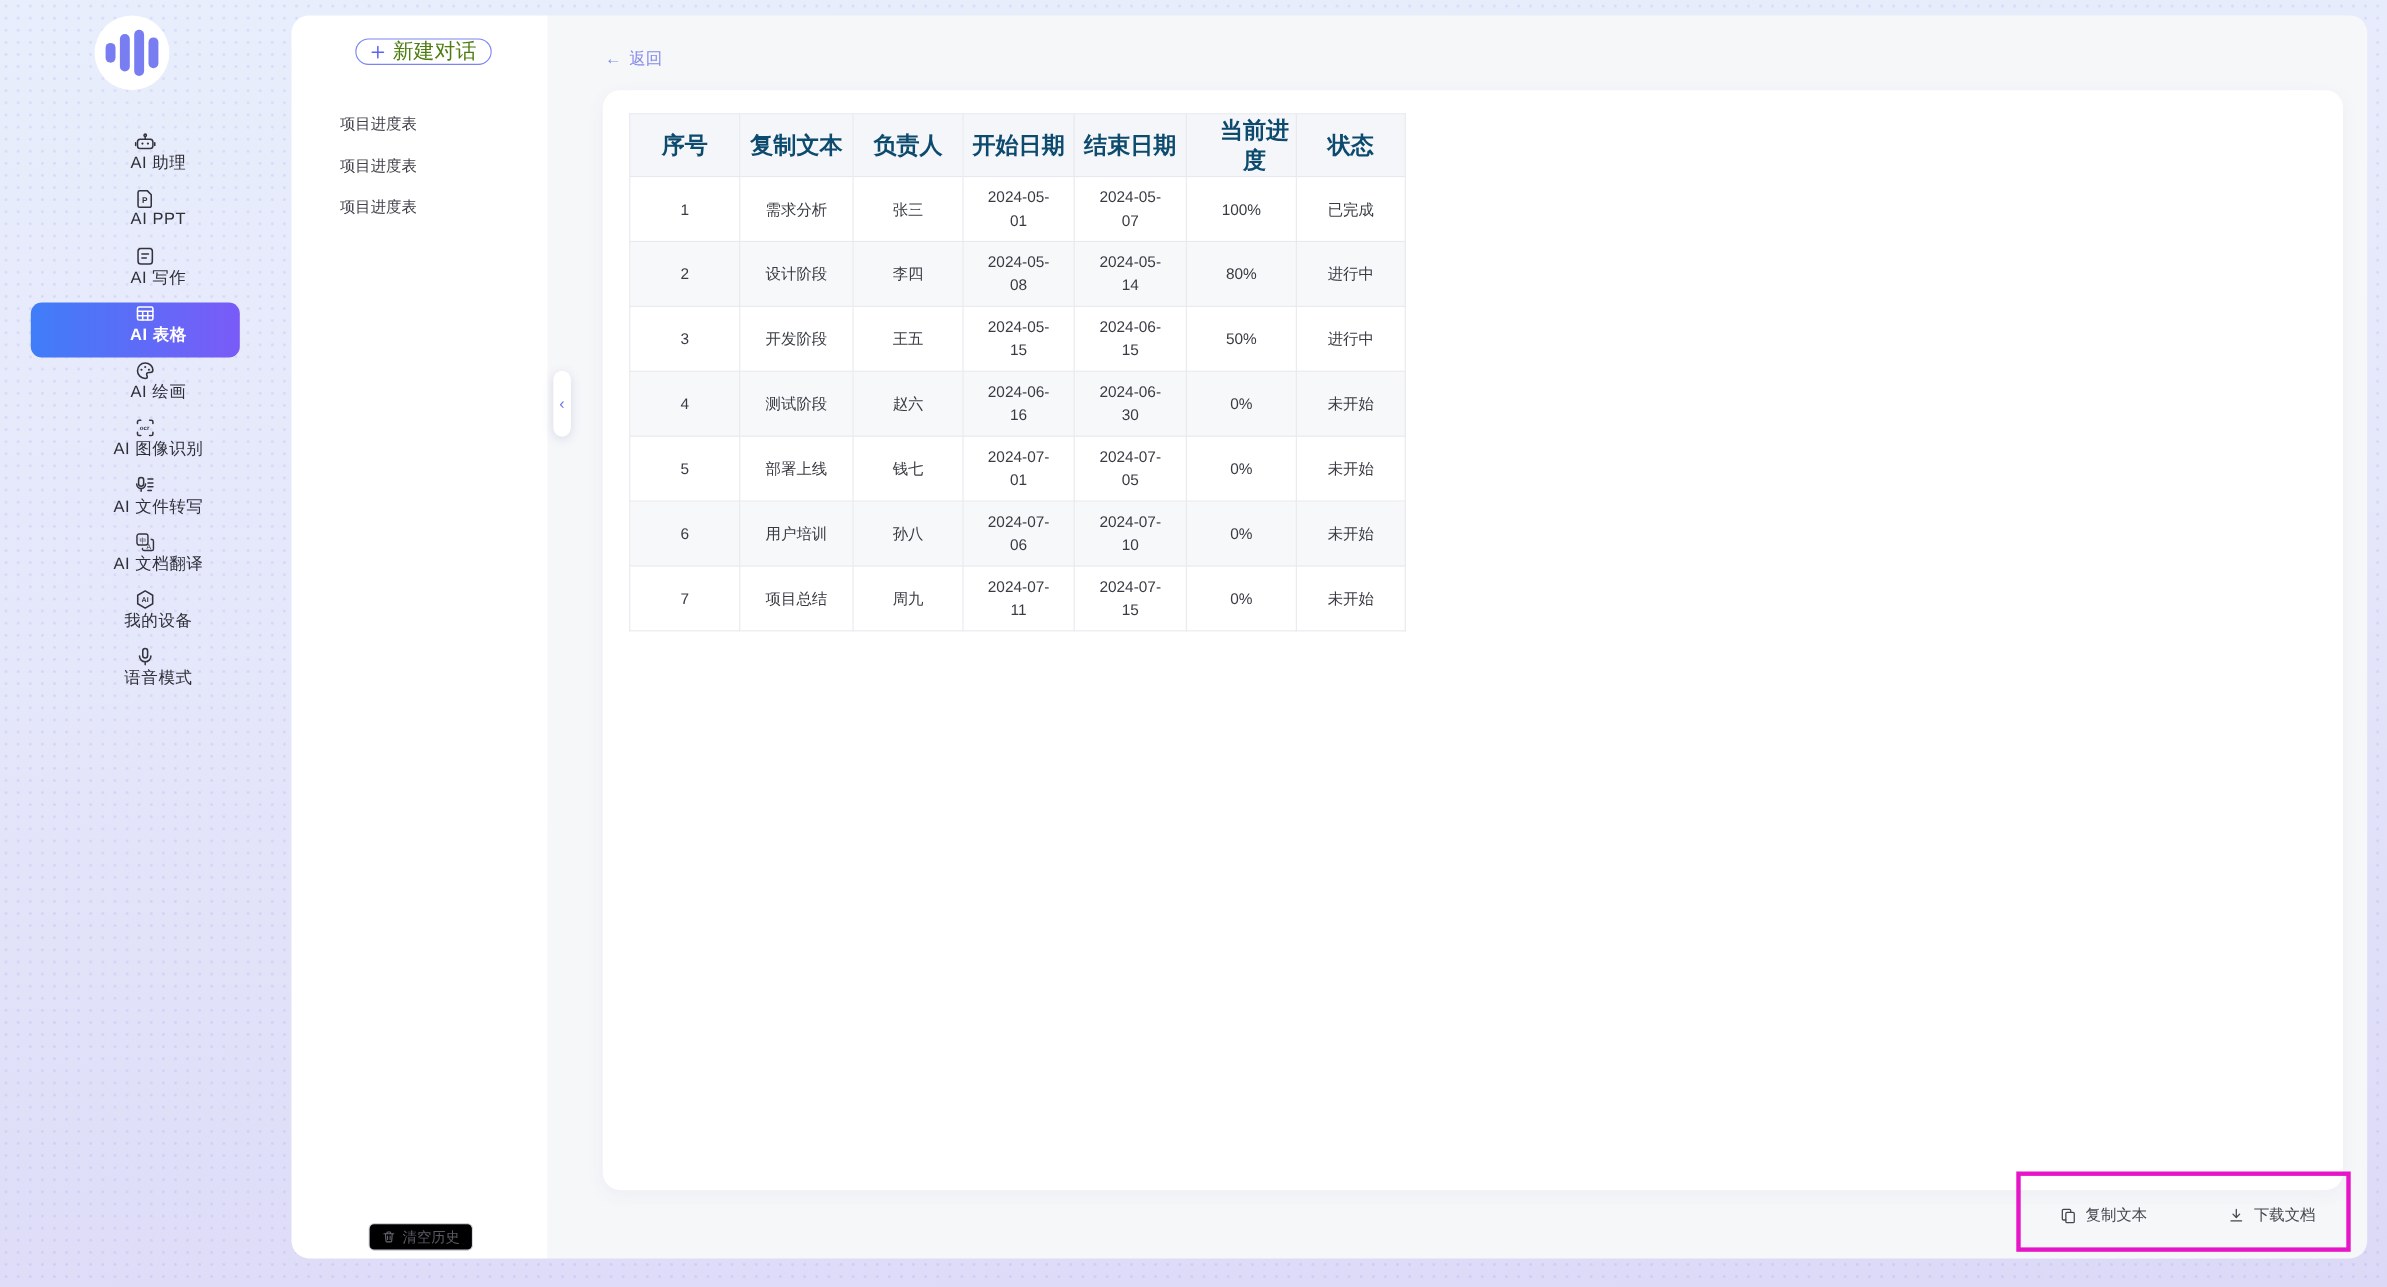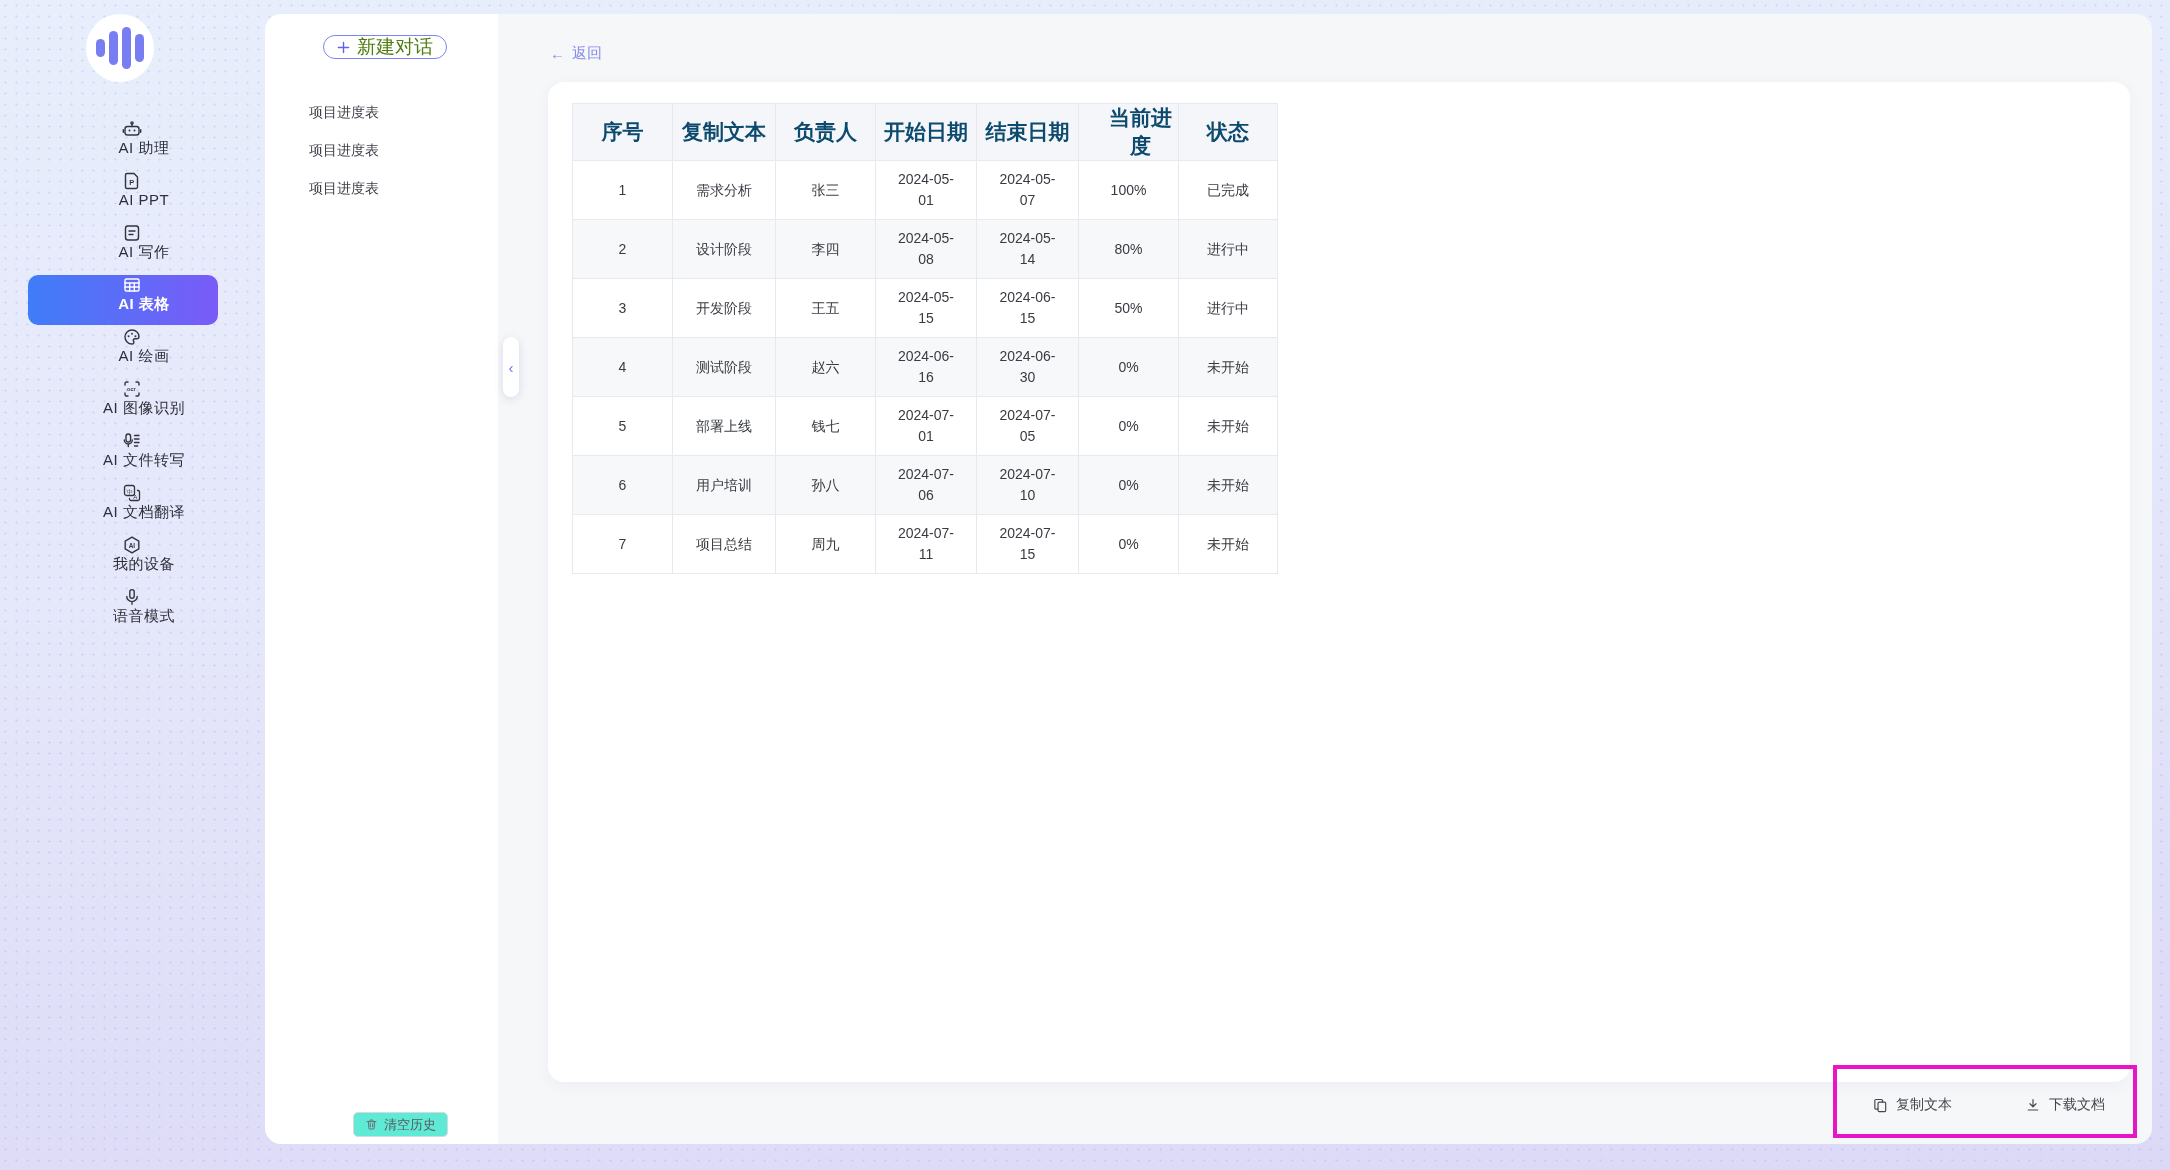--- a/index.html
+++ b/index.html
@@ -37,22 +37,22 @@
   .nav-item.active .nav-label { color:#fff; font-weight:600; }
 
   
   .new-chat { position:absolute; left:58px; top:21px; width:124px; height:24px;
               border:1px solid #7B83F5; background:#fff; color:#4d7c0f;
               border-radius:20px; font-size:19px; font-family:inherit;
               display:flex; align-items:center; justify-content:center; gap:7px; cursor:pointer; }
   .history { position:absolute; left:0; top:80px; width:100%; }
   .history-item { height:38px; display:flex; align-items:center; padding-left:44px;
                   font-size:14px; color:#3F3F49; cursor:pointer; }
-  .clear-history { position:absolute; left:88px; top:1098px; height:25px;
-                   border:1px solid #D8D8E0; background:#5eead4; border-radius:5px;
+  .clear-history { position:absolute; left:70px; top:1098px; height:25px;
+                   border:1px solid #D8D8E0; background:#000000; border-radius:5px;
                    font-size:13px; font-family:inherit; color:#5A5A64; padding:0 11px;
                    display:flex; align-items:center; gap:6px; cursor:pointer; }
 
   
   .collapse-handle { position:absolute; left:503px; top:337px; width:16px; height:60px;
                      background:#fff; border-radius:9px; z-index:5;
                      box-shadow:0 2px 10px rgba(80,90,160,0.18);
                      display:flex; align-items:center; justify-content:center; cursor:pointer; }
   .collapse-handle span { color:#6A73F7; font-size:15px; line-height:1; }
 

